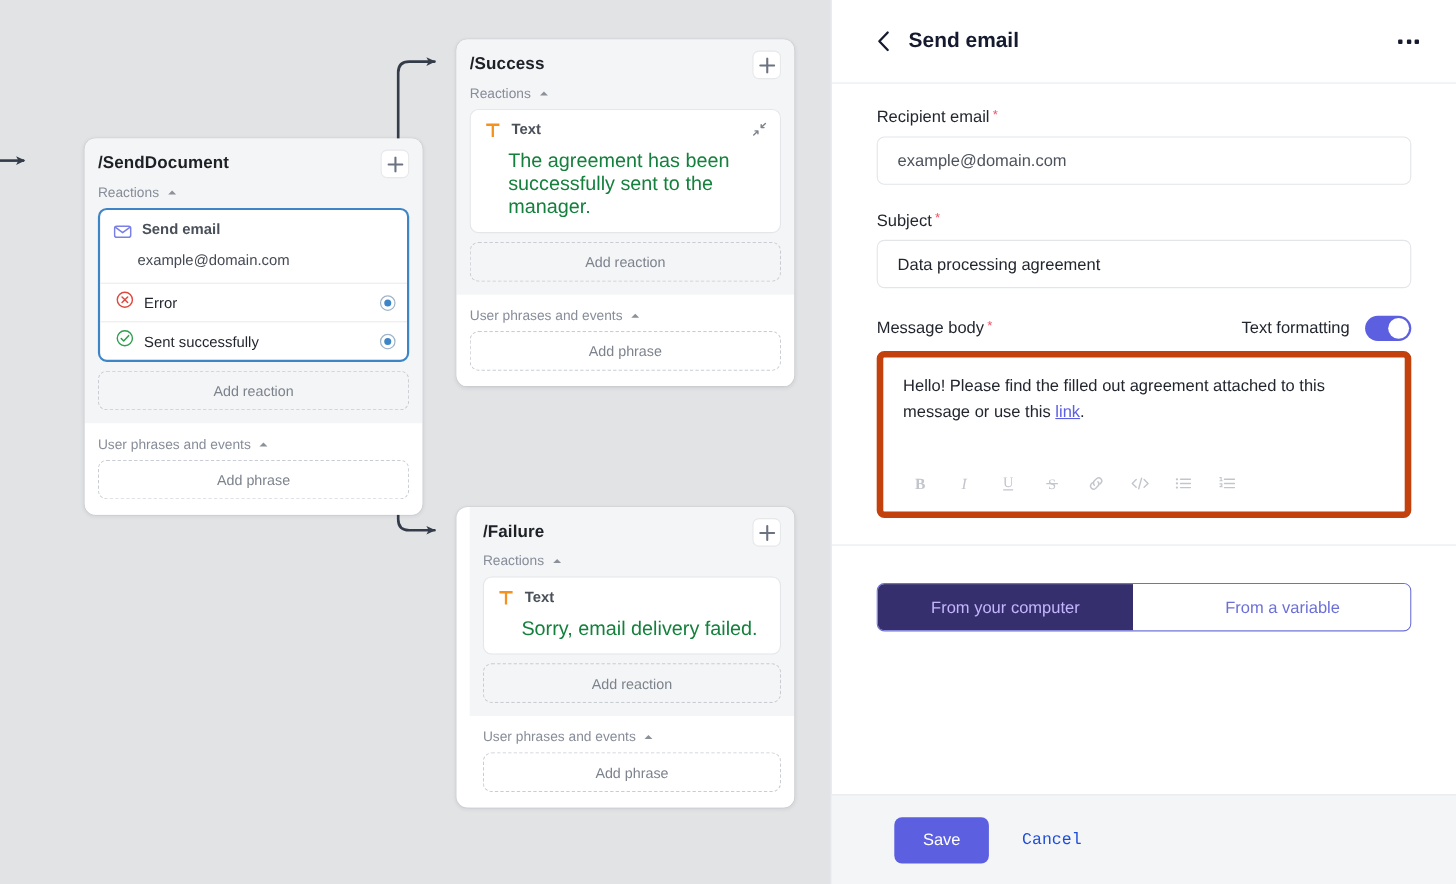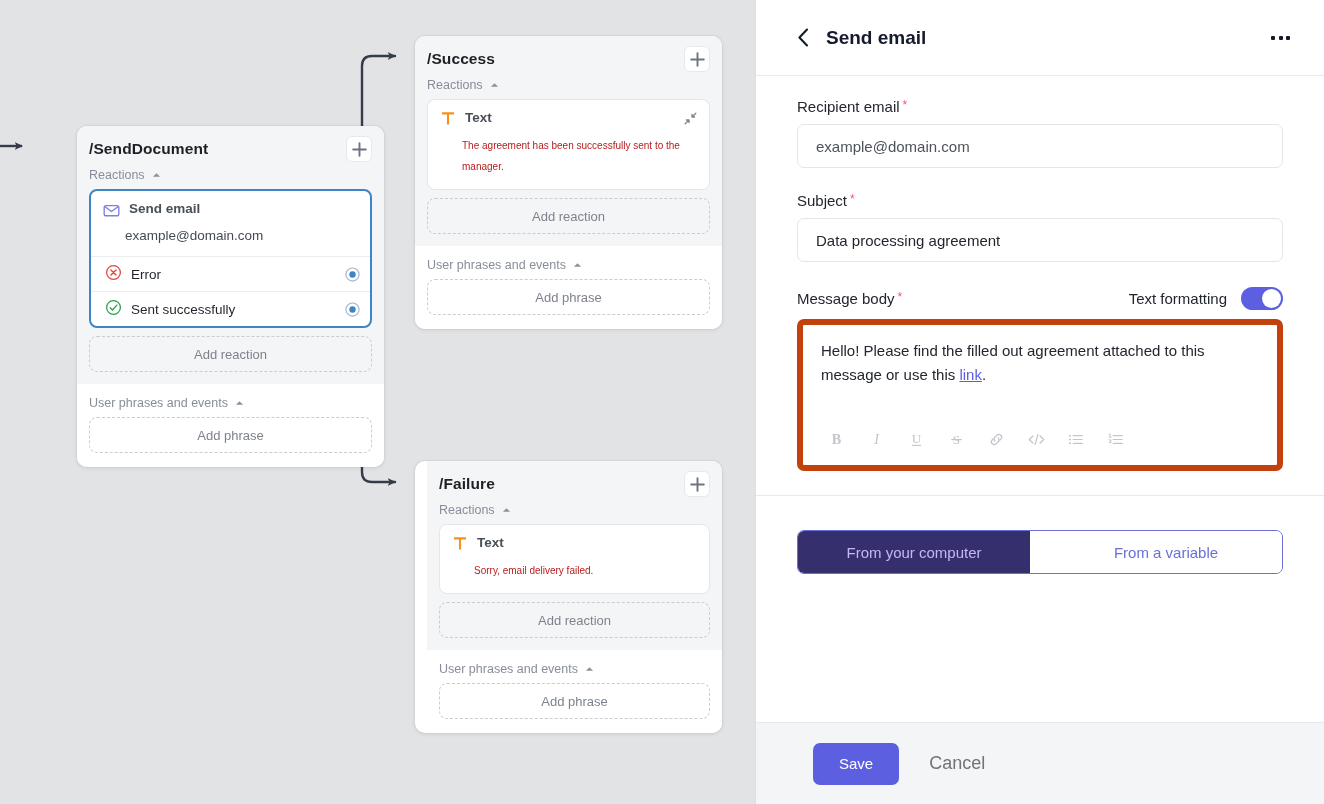--- a/index.html
+++ b/index.html
@@ -50,21 +50,21 @@
   .reaction-card {
     background: #fff; border: 1px solid #e4e6e9; border-radius: 8px;
     overflow: hidden;
   }
   .reaction-card.selected { border: 2px solid #3d85c6; box-shadow: 0 0 0 1px rgba(61,133,198,.0); }
 
   .r-head { display: flex; align-items: flex-start; gap: 9px; padding: 10px 12px 2px 12px; }
   .r-head .ricon { flex: 0 0 auto; margin-top: 1px; }
   .r-title { font-size: 13.5px; font-weight: bold; color: #4a5059; line-height: 16px; }
   .r-sub { font-size: 13.5px; color: #454b54; padding: 2px 12px 11px 34px; line-height: 18px; }
-  .r-body-text { font-size: 10px; color: #b91c1c; padding: 2px 14px 12px 34px; line-height: 21px; }
+  .r-body-text { font-size: 18px; color: #15803d; padding: 2px 14px 12px 34px; line-height: 21px; }
 
   .r-row {
     display: flex; align-items: center; gap: 9px;
     border-top: 1px solid #ebecee;
     padding: 7px 10px 7px 14px; height: 35px;
     cursor: pointer;
   }
   .r-row .rlabel { font-size: 13.5px; color: #1f242c; flex: 1; }
   .r-radio { width: 15px; height: 15px; flex: 0 0 auto; }
 
@@ -152,22 +152,22 @@
     flex: 0 0 82px; background: #f4f5f6;
     display: flex; align-items: center; padding: 0 57px; gap: 20px;
     border-top: 1px solid #e8e9ec;
   }
   .btn-save {
     background: #5b5fe0; color: #fff; border: none; border-radius: 7px;
     height: 42px; padding: 0 26px; font-size: 15px; cursor: pointer;
     font-family: "Liberation Sans", sans-serif;
   }
   .btn-cancel {
-    background: transparent; border: none; color: #737373; font-size: 18px;
-    cursor: pointer; padding: 0 10px; font-family: Liberation Sans, sans-serif;
+    background: transparent; border: none; color: #1d4ed8; font-size: 15px;
+    cursor: pointer; padding: 0 10px; font-family: Liberation Mono, monospace;
   }
 </style>
 </head>
 <body>
 
 <div id="canvas">
 
   <svg id="connectors">
     <defs>
       <marker id="ah" markerWidth="9" markerHeight="9" refX="7.4" refY="4.5" orient="auto" markerUnits="userSpaceOnUse">

